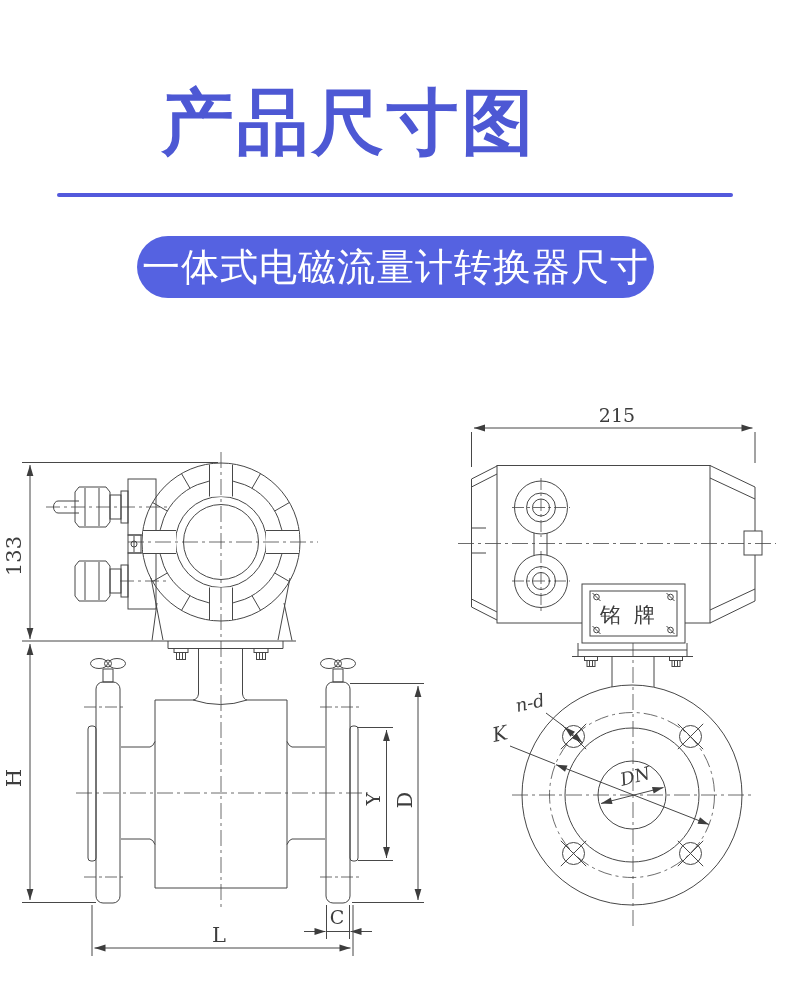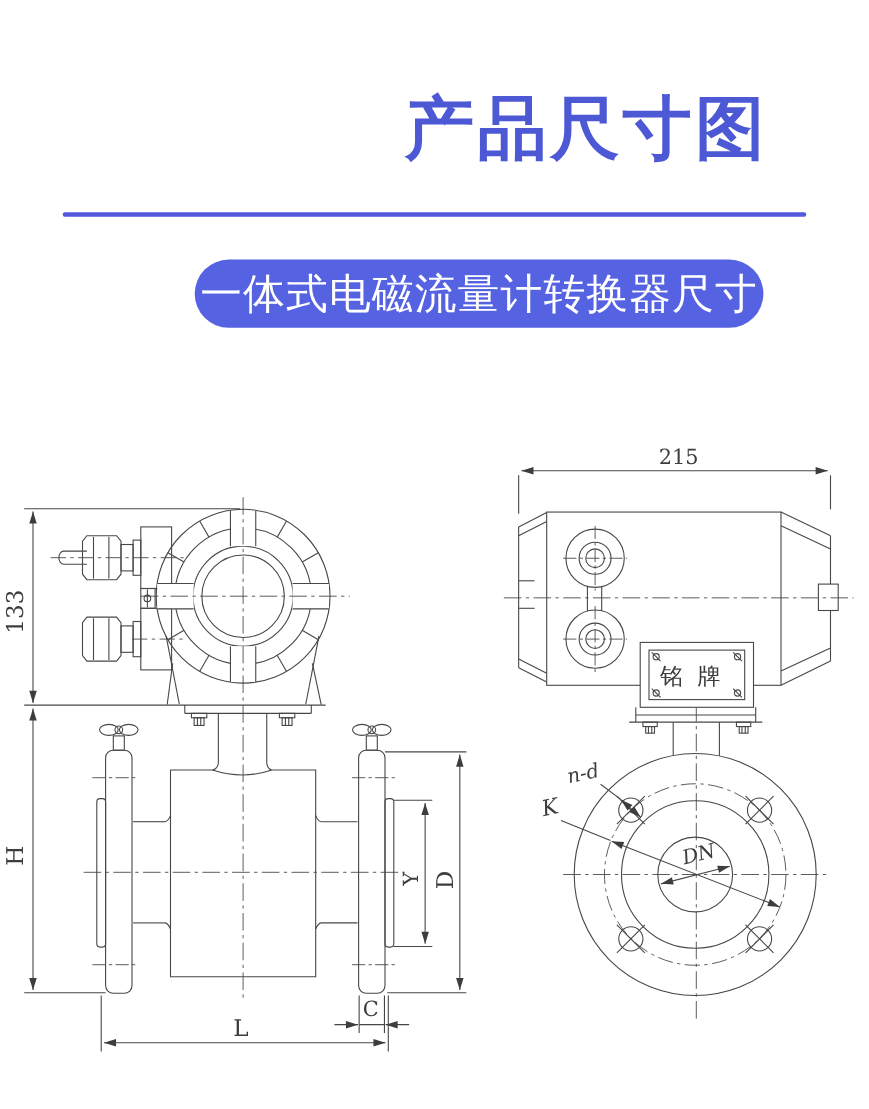--- a/index.html
+++ b/index.html
@@ -1,30 +1,30 @@
 <!DOCTYPE html>
 <html><head>
 <meta charset="utf-8">
 <style>
   html,body{margin:0;padding:0;}
   body{
     width:790px;height:1008px;position:relative;background:#ffffff;overflow:hidden;
     font-family:"Liberation Sans", sans-serif;
   }
   .title{
-    position:absolute;top:86px;left:0;width:698px;text-align:right;
-    font-size:63px;font-weight:700;color:#4d58d4;letter-spacing:3px;line-height:1.0;
+    position:absolute;top:86px;left:0;width:698px;text-align:center;
+    font-size:72px;font-weight:700;color:#4d58d4;letter-spacing:3px;line-height:1.0;
   }
   .rule{
     position:absolute;top:193px;left:57px;width:676px;height:4px;border-radius:2px;
     background:#5359dc;
   }
   .pill{
     position:absolute;top:236px;left:137px;width:517px;height:62px;border-radius:31px;
-    background:#5562e1;display:flex;align-items:center;justify-content:center;margin-left:40px;
+    background:#5562e1;display:flex;align-items:center;justify-content:center;
   }
   .pill span{color:#ffffff;font-size:38px;letter-spacing:1px;font-weight:400;}
   svg{position:absolute;top:390px;left:0;}
   svg text{
     font-family:"DejaVu Serif","Liberation Serif",serif;
     fill:#3d3d3d;stroke:none;
   }
   .dimtxt{font-size:21px;}
   .dimtxt-s{font-size:19px;}
   .ital{font-style:italic;font-size:18px;}

